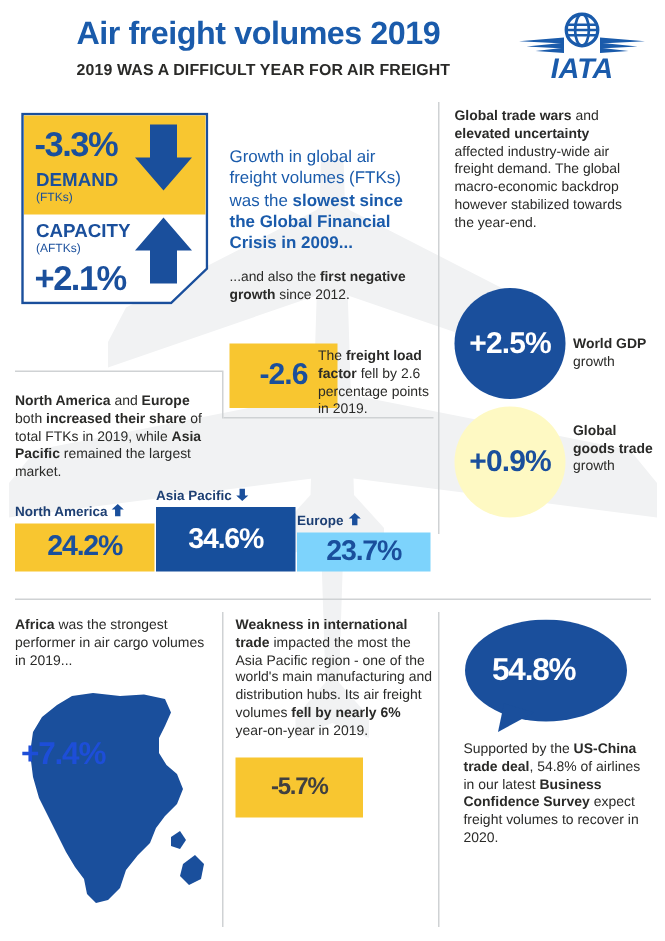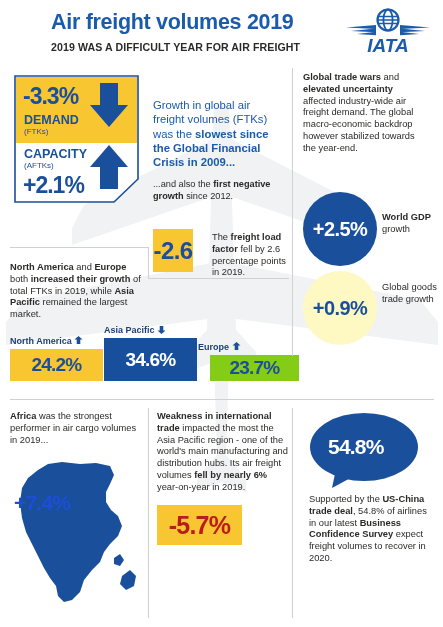--- a/index.html
+++ b/index.html
@@ -49,51 +49,51 @@
   .small-note b{font-weight:bold;}
 
   
   #tradewars{left:303px;top:72px;width:116px;}
   .body-txt{font-size:9.3px;line-height:11.8px;color:#2a2a28;}
   .body-txt b{font-weight:bold;}
 
   
   .circ{position:absolute;border-radius:50%;display:flex;align-items:center;justify-content:center;font-weight:bold;letter-spacing:-0.6px;}
   #gdp-circle{left:303px;top:192px;width:74px;height:74px;background:#1a4f9c;color:#ffffff;font-size:20px;}
-  #gdp-label{position:absolute;left:382px;top:212px;width:58px;font-size:9.3px;line-height:11.5px;color:#2a2a28;}
+  #gdp-label{position:absolute;left:382px;top:224px;width:58px;font-size:9.3px;line-height:11.5px;color:#2a2a28;}
   #gdp-label b{font-weight:bold;}
   #goods-circle{left:303px;top:271px;width:74px;height:74px;background:#fef9c3;color:#1a4f9c;font-size:20px;}
   #goods-label{position:absolute;left:382px;top:282px;width:58px;font-size:9.3px;line-height:11.5px;color:#2a2a28;}
-  #goods-label b{font-weight:normal;}
-
-  
-  #loadfactor-box{left:153px;top:229px;width:40px;height:43px;background:#f8c630;display:flex;align-items:center;justify-content:center;color:#1a4f9c;font-size:24px;font-weight:bold;letter-spacing:-0.6px;}
+  #goods-label b{font-weight:bold;}
+
+  
+  #loadfactor-box{left:153px;top:229px;width:72px;height:43px;background:#f8c630;display:flex;align-items:center;justify-content:center;color:#1a4f9c;font-size:20px;font-weight:bold;letter-spacing:-0.6px;}
   #loadfactor-text{left:212px;top:232px;width:82px;}
 
   
   #region-note{left:10px;top:262px;width:135px;}
 
   
   .bar{position:absolute;display:flex;align-items:center;justify-content:center;font-weight:bold;font-size:19px;letter-spacing:-0.8px;}
   .barlbl{position:absolute;font-size:9px;font-weight:bold;color:#1d3f73;white-space:nowrap;}
   #bar-na{left:10px;top:349px;width:93px;height:32px;background:#f8c630;color:#1a4f9c;}
   #bar-na-lbl{left:10px;top:336px;}
   #bar-ap{left:104px;top:338px;width:93px;height:43px;background:#174f9c;color:#ffffff;}
   #bar-ap-lbl{left:104px;top:325px;}
-  #bar-eu{left:198px;top:355px;width:89px;height:26px;background:#84cc16;color:#1a4f9c;margin-left:12px;}
+  #bar-eu{left:198px;top:355px;width:89px;height:26px;background:#7dd3fc;color:#1a4f9c;}
   #bar-eu-lbl{left:198px;top:342px;}
 
   
   #africa-note{left:10px;top:411px;width:130px;}
   #africa-map{position:absolute;left:10px;top:440px;width:135px;height:175px;z-index:3;}
   #africa-pct{position:absolute;left:14px;top:491px;font-size:21px;font-weight:bold;color:#1d4ed8;letter-spacing:-0.8px;z-index:4;}
 
   
   #weakness-note{left:157px;top:411px;width:133px;}
-  #weakness-box{left:157px;top:505px;width:85px;height:40px;background:#f8c630;display:flex;align-items:center;justify-content:center;color:#b91c1c;font-size:25px;font-weight:bold;letter-spacing:-0.8px;}
+  #weakness-box{left:157px;top:505px;width:85px;height:40px;background:#f8c630;display:flex;align-items:center;justify-content:center;color:#404040;font-size:16px;font-weight:bold;letter-spacing:-0.8px;}
 
   
   #bubble{position:absolute;left:310px;top:413px;width:108px;height:75px;z-index:3;}
   #bubble-pct{position:absolute;left:328px;top:435px;font-size:21px;font-weight:bold;color:#ffffff;letter-spacing:-0.8px;z-index:4;}
   #bubble-note{left:309px;top:494px;width:120px;}
 </style>
 </head>
 <body>
 
 <div class="page">
@@ -178,21 +178,21 @@
   </div>
 
   <div class="blk" id="loadfactor-box">
     <span>-2.6</span>
   </div>
   <div class="blk body-txt" id="loadfactor-text">
     <span>The </span><b>freight load factor</b><span> fell by 2.6 percentage points in 2019.</span>
   </div>
 
   <div class="blk body-txt" id="region-note">
-    <b>North America</b><span> and </span><b>Europe</b><span> both </span><b>increased their growth</b><span> of total FTKs in 2019, while </span><b>Asia Pacific</b><span> remained the largest market.</span>
+    <b>North America</b><span> and </span><b>Europe</b><span> both </span><b>increased their share</b><span> of total FTKs in 2019, while </span><b>Asia Pacific</b><span> remained the largest market.</span>
   </div>
 
   <div class="barlbl" id="bar-na-lbl">
     <span>North America</span>
     <svg width="9" height="9" viewBox="0 0 10 10" style="vertical-align:-1px">
         <path d="M3 9 h4 V4 h2.5 L5 0 L0.5 4 H3 Z" fill="#1a4f9c"></path>
       </svg>
   </div>
   <div class="bar" id="bar-na">
     <span>24.2%</span>

